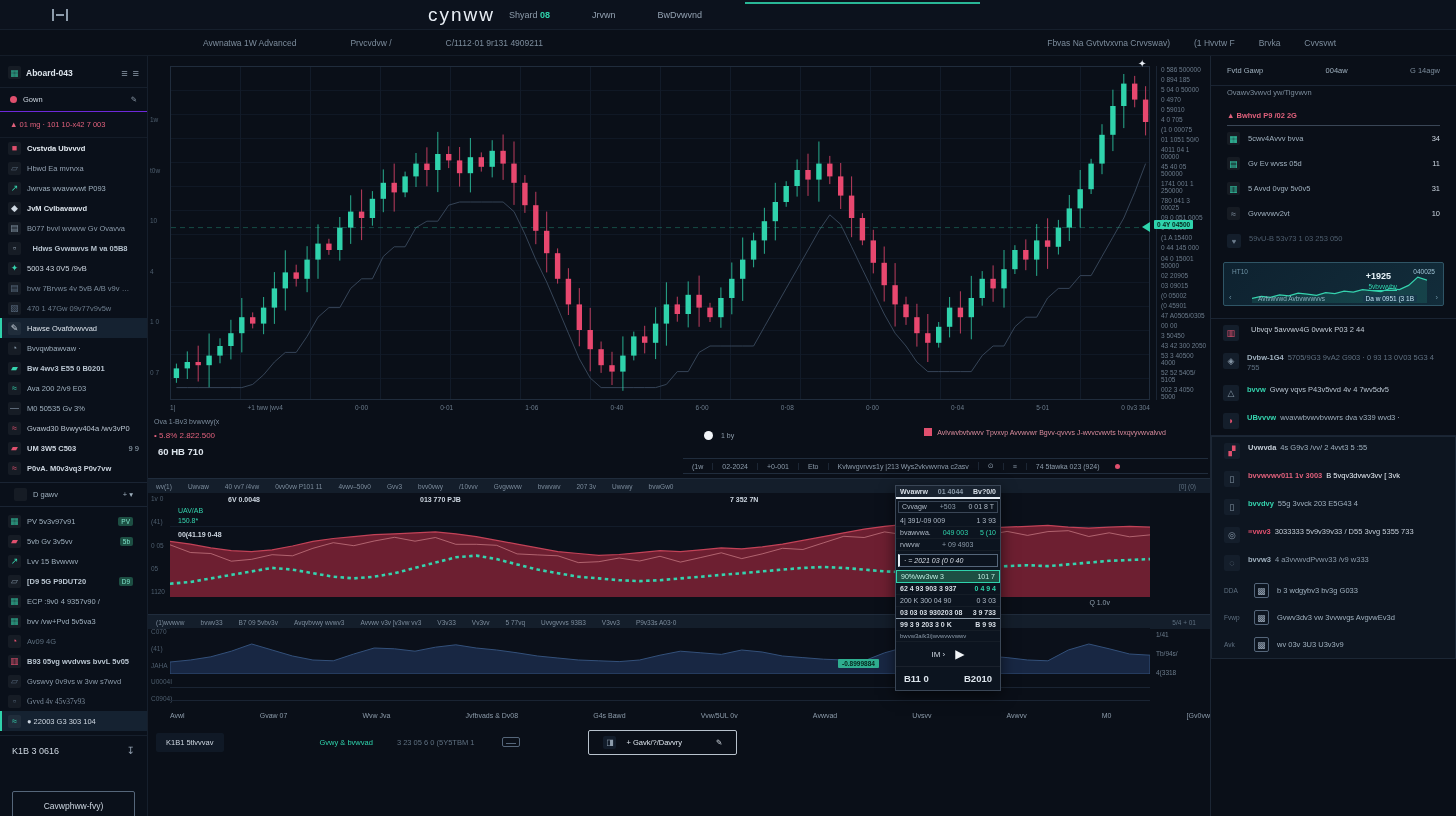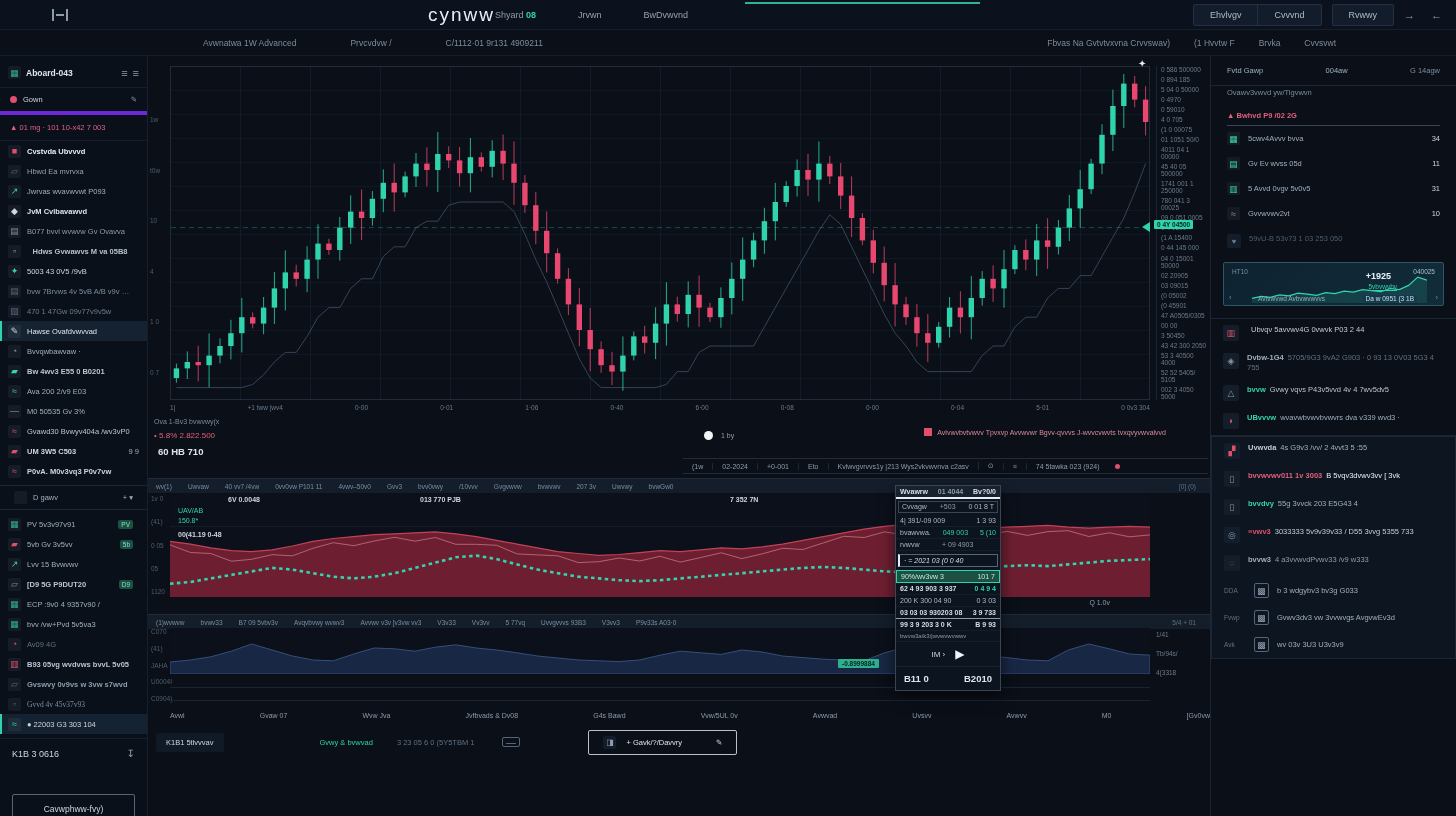--- a/index.html
+++ b/index.html
@@ -3,40 +3,40 @@
 <meta charset="utf-8">
 <style>
   *{margin:0;padding:0;box-sizing:border-box;font-family:"Liberation Sans",sans-serif}
   html,body{width:1456px;height:816px;overflow:hidden;background:#070b12;color:#aeb9c6}
   
   #topbar{position:absolute;left:0;top:0;width:1456px;height:30px;background:#0c121d;border-bottom:1px solid #161f2c;display:flex;align-items:center}
   #tealline{position:absolute;left:745px;top:2px;width:235px;height:2px;background:#2fd3ac;opacity:.85}
   .hamb{width:16px;height:12px;margin-left:52px;border-left:2px solid #8d9cab;border-right:2px solid #8d9cab;position:relative}
   .hamb::after{content:"";position:absolute;left:2px;right:2px;top:5px;height:2px;background:#8d9cab}
   #logo{margin-left:360px;font-size:19px;font-weight:300;letter-spacing:2px;color:#e8eef5}
-  .logobadge{font-size:9px;color:#8d9cab;margin-left:0}
+  .logobadge{font-size:9px;color:#8d9cab;margin-left:14px}
   .logobadge b{color:#2fd3ac;font-weight:bold}
   .navlink{font-size:9px;color:#93a1b1;margin-left:42px;cursor:pointer}
   #topbtns{margin-left:auto;display:flex;align-items:center;gap:10px}
   .btngrp{display:flex;background:#121c2a;border:1px solid #223044;border-radius:2px}
   .tbtn{font-size:9px;color:#aeb9c6;padding:5px 16px;cursor:pointer}
   .tbtn+.tbtn{border-left:1px solid #223044}
   .winarr{font-size:11px;color:#93a1b1;margin-right:6px;cursor:pointer}
   .winarr.last{margin-right:14px}
   #subbar{position:absolute;left:0;top:30px;width:1456px;height:26px;background:#0a0f18;border-bottom:1px solid #141c28;display:flex;align-items:center;font-size:8.5px;color:#7c8c9c}
   #subbar .sl{margin-left:28px}
   #subbar .grpL{display:flex;gap:26px;margin-left:175px}
   #subbar .grpR{display:flex;gap:24px;margin-left:auto;margin-right:120px}
   
   #sidebar{position:absolute;left:0;top:56px;width:148px;height:760px;background:#0a101a;border-right:1px solid #161f2c;font-size:7.5px}
   .sbhead{display:flex;align-items:center;gap:5px;padding:10px 8px 8px 8px;border-bottom:1px solid #161f2c}
   .sbhead .ttl{color:#dce4ec;font-weight:bold;font-size:8.5px;flex:1}
   .sqicon{width:13px;height:13px;border-radius:2px;background:rgba(255,255,255,.05);display:flex;align-items:center;justify-content:center;font-size:9px;flex:none}
   .mi{color:#8d9cab;font-size:11px;cursor:pointer}
-  .gownrow{display:flex;align-items:center;gap:6px;padding:7px 10px;border-bottom:4px solid #6d28d9;color:#cdd6e0}
+  .gownrow{display:flex;align-items:center;gap:6px;padding:7px 10px;border-bottom:1px solid #6d28d9;color:#cdd6e0}
   .gdot{width:7px;height:7px;border-radius:50%;background:#e0506e}
   .gpen{margin-left:auto;color:#93a1b1;cursor:pointer}
   .alertrow{padding:8px 10px;color:#e0617c;border-bottom:1px solid #141c28}
   .sitem{display:flex;align-items:center;gap:6px;padding:3.5px 8px;cursor:pointer;min-height:20px}
   .sitem .lbl{flex:1;white-space:nowrap;overflow:hidden;text-overflow:ellipsis}
   .sitem.b .lbl{font-weight:bold}
   .sitem.selected{background:#152231;border-left:2px solid #2fd3ac;padding-left:6px}
   .sitem.sep{border-top:1px solid #1a2433;border-bottom:1px solid #1a2433;margin:4px 0;color:#9fb0be;padding:5px 14px}
   .sitem .badge{color:#9fb0be;margin-left:auto}
   .chip{background:#1d4f43;color:#7fe5cc;font-size:6.5px;padding:1px 3px;border-radius:2px}
@@ -155,31 +155,20 @@
 <body>
 
 <div id="topbar">
   <div class="hamb"></div>
   <div id="logo">cynww</div>
   <div class="logobadge"><span>Shyard</span> <b>08</b></div>
   <div style="display:flex">
       <span class="navlink">Jrvwn</span>
       <span class="navlink">BwDvwvnd</span>
     </div>
-  <div id="topbtns">
-    <div class="btngrp">
-        <span class="tbtn">Ehvlvgv</span>
-        <span class="tbtn">Cvvvnd</span>
-      </div>
-    <div class="btngrp">
-        <span class="tbtn">Rvwwy</span>
-      </div>
-    <span class="winarr">→</span>
-    <span class="winarr last">←</span>
-  </div>
 </div>
 <div id="tealline"></div>
 
 <div id="subbar">
   <div class="grpL">
       <span class="sl">Avwnatwa 1W Advanced</span>
       <span class="sl">Prvcvdvw /</span>
       <span class="sl">C/1112·01 9r131 4909211</span>
     </div>
   <div class="grpR">
@@ -355,21 +344,21 @@
       <span class="badge"></span>
     </div>
       <div class="sitem b">
       <span class="sqicon" style="color: rgb(224, 80, 110);">▥</span>
       <span class="lbl" style="color: rgb(185, 197, 209);">B93 05vg wvdvws bvvL 5v05</span>
 
       <span class="badge"></span>
     </div>
       <div class="sitem">
       <span class="sqicon" style="color: rgb(85, 102, 122);">▱</span>
-      <span class="lbl" style="color: rgb(141, 156, 171); font-weight: bold;">Gvswvy 0v9vs w 3vw s7wvd</span>
+      <span class="lbl" style="color: rgb(141, 156, 171);">Gvswvy 0v9vs w 3vw s7wvd</span>
 
       <span class="badge"></span>
     </div>
       <div class="sitem">
       <span class="sqicon" style="color: rgb(85, 102, 122);">▫</span>
       <span class="lbl" style="color: rgb(124, 140, 156); font-family: Liberation Serif, serif;">Gvvd 4v 45v37v93</span>
 
       <span class="badge"></span>
     </div>
       <div class="sitem selected">

